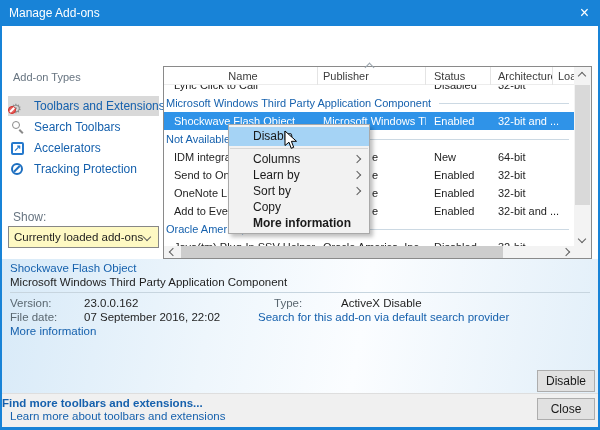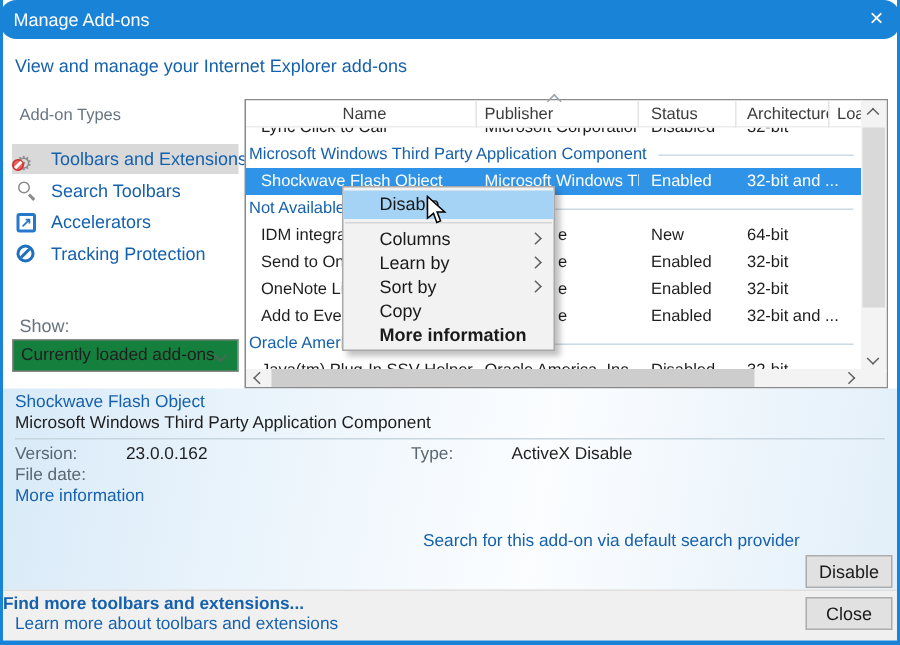--- a/index.html
+++ b/index.html
@@ -6,21 +6,21 @@
   html,body { width:600px; height:430px; font-family:"Liberation Sans", sans-serif; }
   .window { position:relative; width:600px; height:430px; background:#fff; overflow:hidden; }
 
   
   .edge { position:absolute; background:var(--accent); z-index:50; }
   .edge.left  { left:0; top:0; width:2px; height:430px; }
   .edge.right { right:0; top:0; width:2px; height:430px; }
   .edge.bottom{ left:0; bottom:0; width:600px; height:3px; }
 
   
-  .titlebar { position:absolute; left:0; top:0; width:600px; height:26px; background:var(--accent); color:#fff; z-index:40;border-radius:11px; }
+  .titlebar { position:absolute; left:0; top:0; width:600px; height:26px; background:var(--accent); color:#fff; z-index:40; }
   .titlebar .title { position:absolute; left:9px; top:6px; font-size:12px; }
   .titlebar .close { position:absolute; right:11px; top:3px; font-size:16px; line-height:20px; color:#fff; cursor:pointer; }
 
   .subtitle { position:absolute; left:10px; top:37px; font-size:12px; color:var(--link); }
 
   
   .sidebar-heading { position:absolute; left:13px; top:71px; font-size:11px; color:#677480; }
   .side-item { position:absolute; left:8px; width:151px; height:20px; font-size:12px; color:var(--link); line-height:20px; cursor:pointer; }
   .side-item.sel { background:#d9d9d9; }
   .side-item .lbl { position:absolute; left:26px; top:0; white-space:nowrap; }
@@ -30,21 +30,21 @@
   .gear { font-family:"DejaVu Sans", sans-serif; font-size:13px; color:#8f8f8f; line-height:14px; }
   .badge-no { position:absolute; left:-2px; top:7px; width:8px; height:8px; border:1.5px solid #cf2a27; border-radius:50%; background:#e8615e; }
   .badge-no::after { content:""; position:absolute; left:-0.5px; top:2.2px; width:6px; height:1.5px; background:#fff; transform:rotate(-45deg); }
   .mag { position:absolute; left:2px; top:1px; width:8px; height:8px; border:1.5px solid #8a8a8a; border-radius:50%; }
   .mag::after { content:""; position:absolute; left:7px; top:7px; width:5px; height:1.6px; background:#8a8a8a; transform:rotate(45deg); transform-origin:0 0; }
   .accel { position:absolute; left:1px; top:1px; width:13px; height:13px; border:2px solid #2579cd; border-radius:2px; color:#2579cd; font-size:9px; line-height:9px; text-align:center; font-weight:bold; }
   .noc { position:absolute; left:1px; top:1px; width:12px; height:12px; border:2.2px solid #1d6fc0; border-radius:50%; }
   .noc::after { content:""; position:absolute; left:0.2px; top:3px; width:7.5px; height:2.2px; background:#1d6fc0; transform:rotate(-45deg); }
 
   .show-label { position:absolute; left:13px; top:210px; font-size:12px; color:#677480; }
-  .dropdown { position:absolute; left:8px; top:226px; width:151px; height:22px; background:#15803d; border:1px solid #878787; font-size:11.5px; color:#1e1e1e; line-height:20px; cursor:pointer; }
+  .dropdown { position:absolute; left:8px; top:226px; width:151px; height:22px; background:#fef9c3; border:1px solid #878787; font-size:11.5px; color:#1e1e1e; line-height:20px; cursor:pointer; }
   .dropdown .val { position:absolute; left:5px; top:0; }
   .dd-chev { position:absolute; right:8px; top:7px; }
 
   .chev { display:inline-block; width:6px; height:6px; border-left:1.4px solid #5f5f5f; border-top:1.4px solid #5f5f5f; }
   .chev.up { transform:rotate(45deg); }
   .chev.down { transform:rotate(225deg); }
   .chev.lt { transform:rotate(-45deg); }
   .chev.rt { transform:rotate(135deg); }
   .chev.sort { width:7px; height:7px; border-color:#9aa4ad; border-width:1px; }
 
@@ -92,21 +92,21 @@
   .d-name { position:absolute; left:8px; top:3px; color:var(--link); }
   .d-comp { position:absolute; left:8px; top:17px; }
   .d-sep { position:absolute; left:8px; top:33px; width:580px; height:1px; background:#c7d5df; }
   .d-l1{top:38px} .d-l2{top:52px} .d-l3{top:66px}
   .d-row { position:absolute; left:0; width:100%; height:14px;padding-left:36px; }
   .d-lab { position:absolute; left:8px; color:#5a6770; }
   .d-val { position:absolute; left:82px; }
   .d-lab2 { position:absolute; left:272px; color:#5a6770; }
   .d-val2 { position:absolute; left:339px; }
   .link { color:var(--link); cursor:pointer; }
-  .d-link1 { position:absolute; left:280px;margin-top:44px; }
+  .d-link1 { position:absolute; left:256px; }
   .d-morelink { position:absolute; left:8px; }
 
   .btn { position:absolute; width:58px; height:22px; background:#e1e1e1; border:1px solid #adadad; font-size:12px; color:#1a1a1a; text-align:center; line-height:20px; cursor:pointer; }
   .btn-disable { left:537px; top:370px; z-index:6; }
   .btn-close { left:537px; top:398px; z-index:6; }
 
   
   .footer { position:absolute; left:2px; top:393px; width:596px; height:34px; background:#f0f0f0; border-top:1px solid #dedede; font-size:11.5px; }
   .f-link1 { position:absolute; left:0; top:3px;font-weight:bold; }
   .f-link2 { position:absolute; left:8px; top:16px; }
@@ -114,21 +114,20 @@
 </head>
 <body>
 
 <div class="window">
 
   <div class="titlebar">
     <span class="title">Manage Add-ons</span>
     <span class="close">×</span>
   </div>
 
-  <div class="subtitle">View and manage your Internet Explorer add-ons</div>
 
   <div class="sidebar-heading">Add-on Types</div>
 
   <div class="side-item si-0 sel">
     <span class="icon-slot"><span class="gear">⚙</span><span class="badge-no"></span></span>
     <span class="lbl">Toolbars and Extensions</span>
   </div>
   <div class="side-item si-1">
     <span class="icon-slot">
         <span class="mag"></span>
@@ -160,21 +159,20 @@
       <div class="hcell h-name">Name</div>
       <div class="hcell h-pub">Publisher</div>
       <div class="hcell h-st">Status</div>
       <div class="hcell h-ar">Architecture</div>
       <div class="hcell h-lt">Load time</div>
     </div>
 
     <div class="rows">
       <div class="row item clip-top">
         <div class="c name">Lync Click to Call</div>
-        <div class="c pub">Microsoft Corporation</div>
         <div class="c st">Disabled</div>
         <div class="c ar">32-bit</div>
       </div>
       <div class="row group">
         <span class="glabel">Microsoft Windows Third Party Application Component</span>
           <span class="gline"></span>
       </div>
       <div class="row item sel">
         <div class="c name">Shockwave Flash Object</div>
         <div class="c pub">Microsoft Windows Thir...</div>
@@ -264,20 +262,21 @@
     <div class="d-comp">Microsoft Windows Third Party Application Component</div>
     <div class="d-sep"></div>
     <div class="d-row d-l1">
       <span class="d-lab">Version:</span>
       <span class="d-val">23.0.0.162</span>
       <span class="d-lab2">Type:</span>
       <span class="d-val2">ActiveX Disable</span>
     </div>
     <div class="d-row d-l2">
       <span class="d-lab">File date:</span>
+      <span class="d-val">07 September 2016, 22:02</span>
       <span class="d-link1 link">Search for this add-on via default search provider</span>
     </div>
     <div class="d-row d-l3">
       <span class="d-morelink link">More information</span>
     </div>
   </div>
 
   <div class="btn btn-disable">Disable</div>
 
   <div class="footer">

